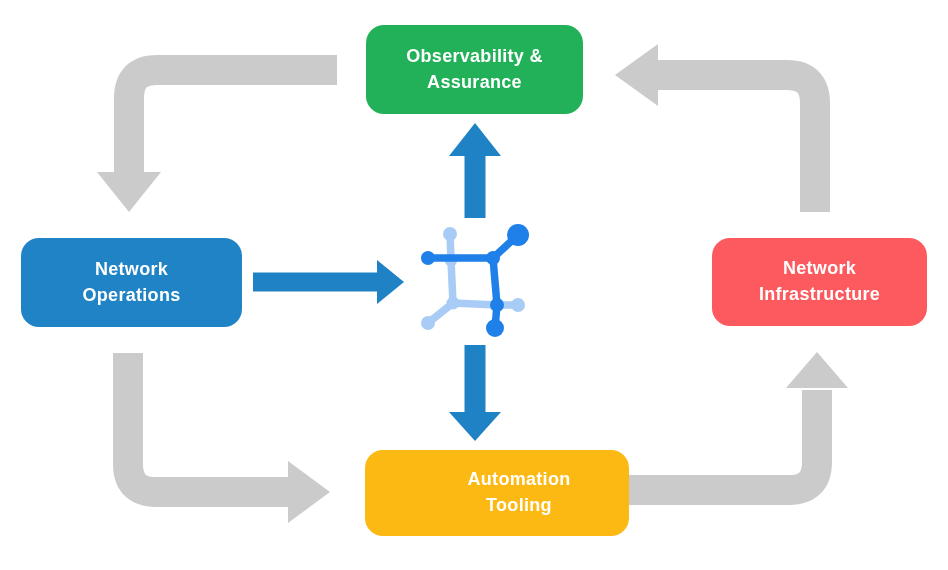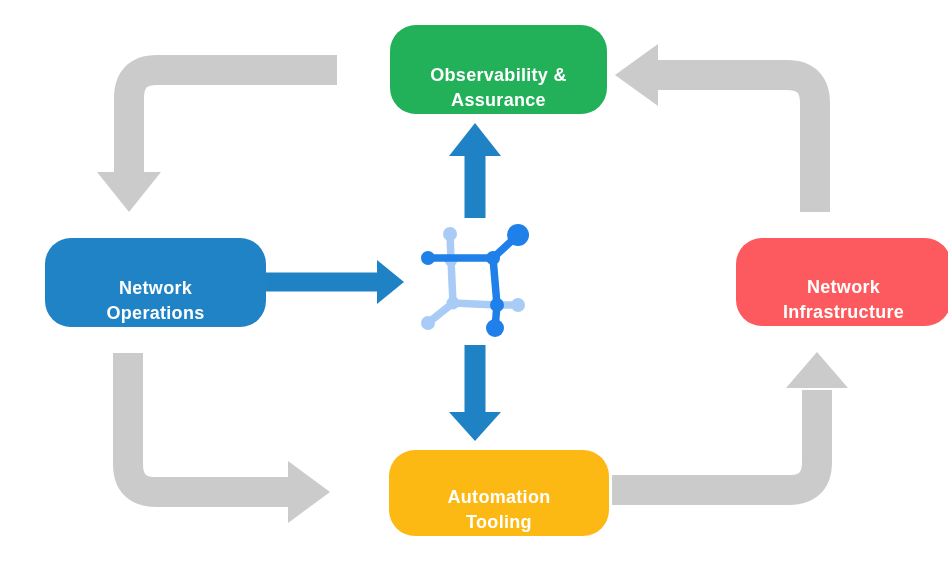--- a/index.html
+++ b/index.html
@@ -11,39 +11,38 @@
     overflow: hidden;
     font-family: "Liberation Sans", sans-serif;
   }
   .layer {
     position: absolute;
     left: 0; top: 0;
     width: 948px; height: 570px;
   }
   .node {
     position: absolute;
-    border-radius: 26px;
+    border-radius: 18px;
     display: flex;
-    align-items: flex-end;
+    align-items: center;
     justify-content: center;
     text-align: center;
-    margin-left: 24px;
   }
   .node-label {
     color: #ffffff;
     font-size: 18px;
     font-weight: 600;
     letter-spacing: 0.3px;
     line-height: 1.42;
     white-space: pre-line;
   }
   .node-observability   { left: 366px; top: 25px;  width: 217px; height: 89px; }
   .node-operations      { left: 21px;  top: 238px; width: 221px; height: 89px; }
   .node-infrastructure  { left: 712px; top: 238px; width: 215px; height: 88px; }
-  .node-automation      { left: 365px; top: 450px; width: 220px; height: 86px; }
+  .node-automation      { left: 365px; top: 450px; width: 220px; height: 86px; padding-left: 44px; }
   .center-icon {
     position: absolute;
     left: 415px; top: 222px;
     width: 116px; height: 122px;
   }
 </style>
 </head>
 <body>
 
 <div class="canvas">

